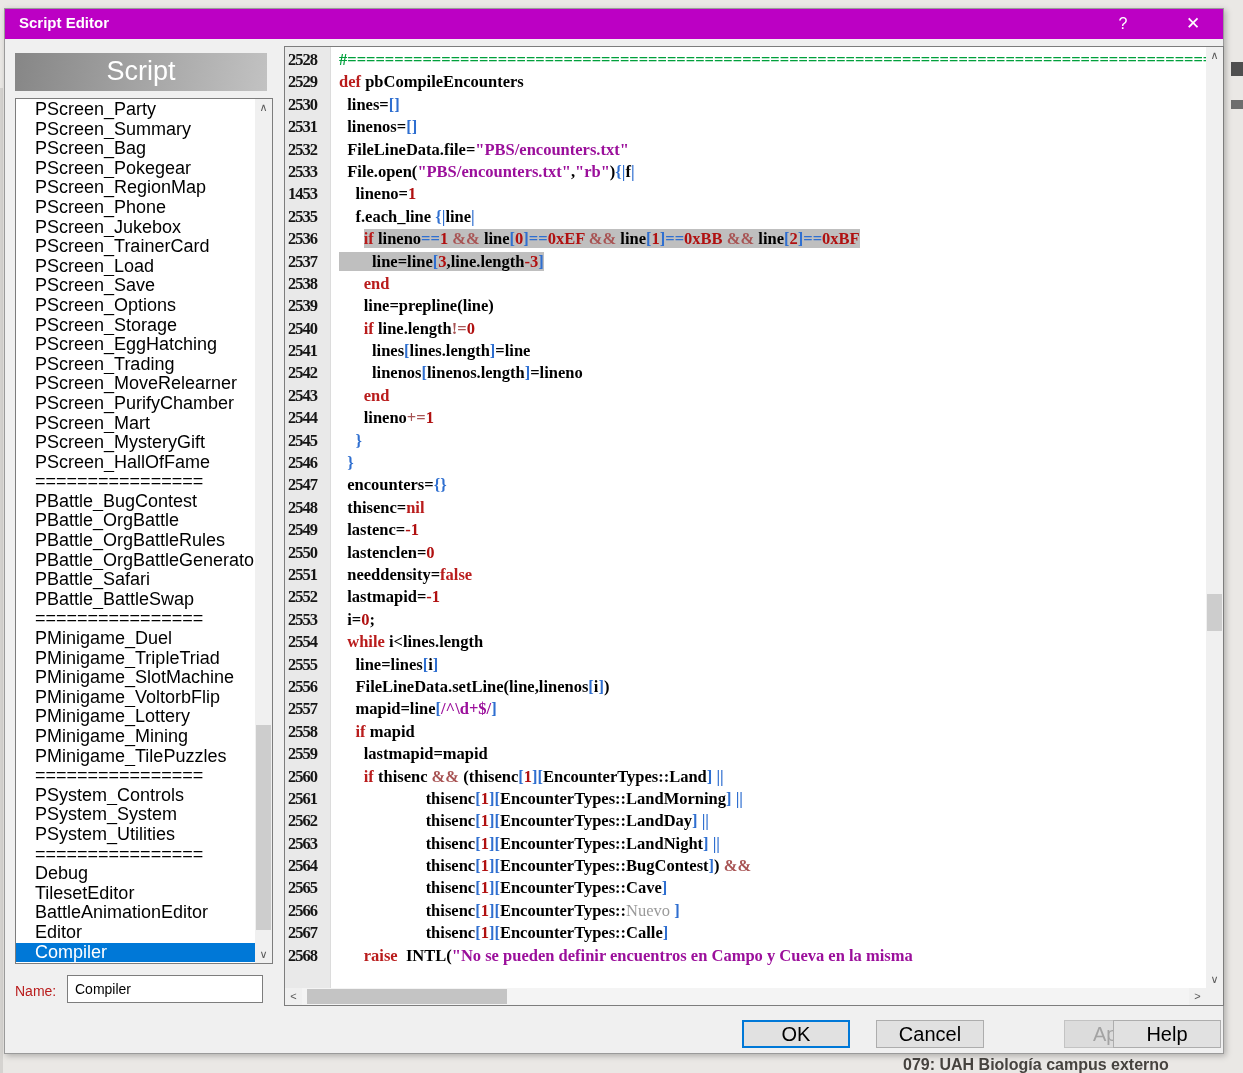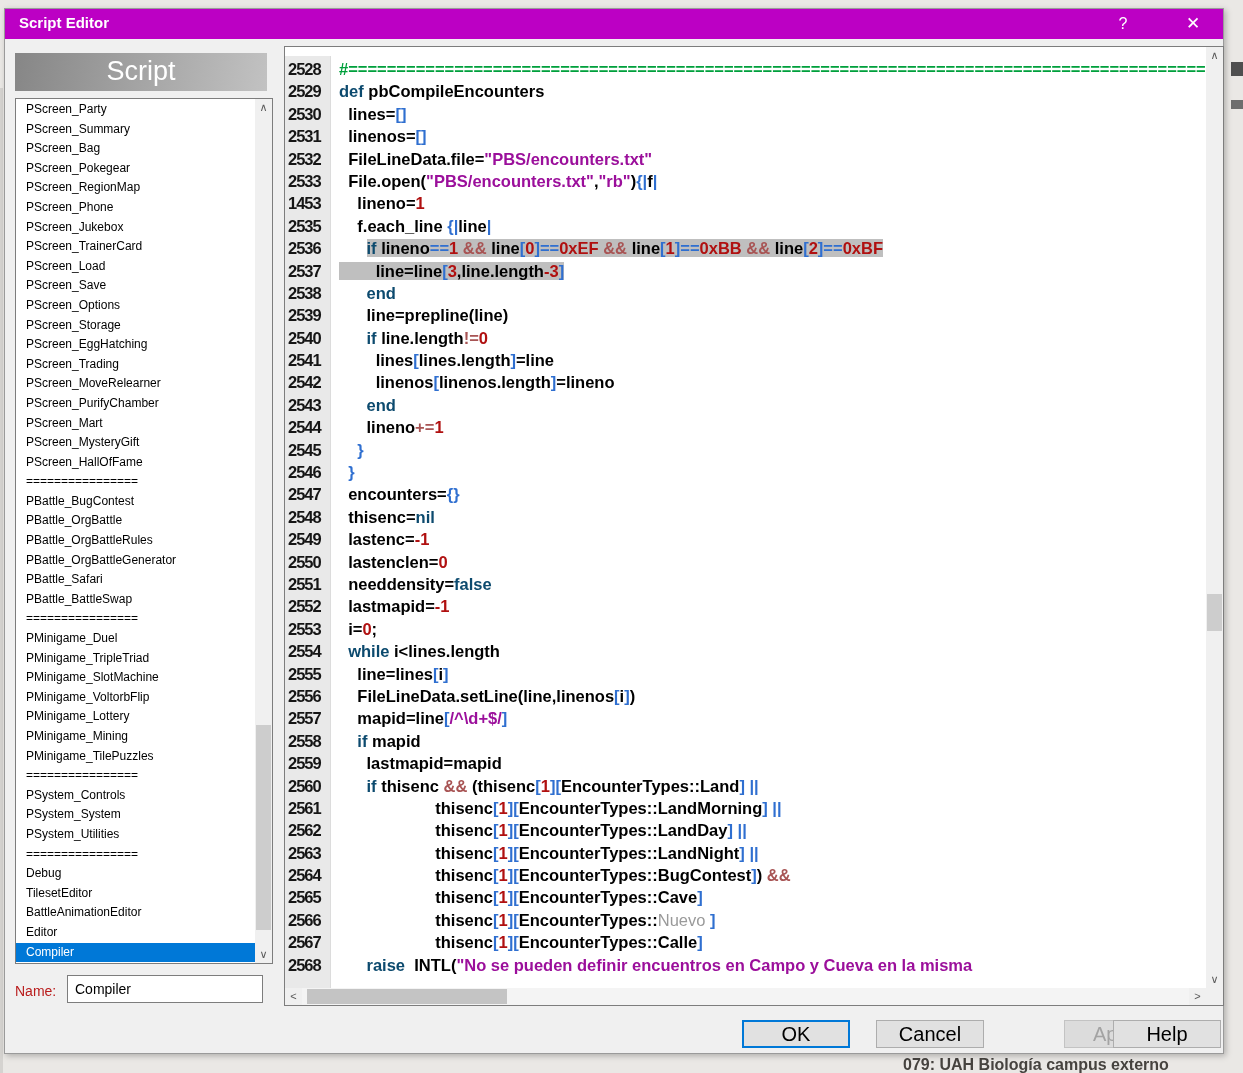--- a/index.html
+++ b/index.html
@@ -21,46 +21,46 @@
   .tb-help { right:78px; }
   .tb-close { right:8px; font-size:17px; }
 
   .script-header { position:absolute; left:10px; top:44px; width:252px; height:38px;
                    background:linear-gradient(100deg,#868686,#c2c2c2);
                    color:#fff; font-size:27px; text-align:center; line-height:37px; }
 
   .list-box { position:absolute; left:10px; top:89px; width:258px; height:866px;
               background:#ffffff; border:1px solid #7d7d7d; }
   .list-items { position:absolute; left:0; top:0; right:17px; bottom:0; overflow:hidden; padding-top:1px; }
-  .list-item { height:19.6px; line-height:19.5px; padding-left:10px; font-size:12px;
+  .list-item { height:19.6px; line-height:19.5px; padding-left:19px; font-size:18px;
                white-space:nowrap; color:#000; overflow:hidden; }
   .list-item.selected { background:#0078d7; color:#fff; }
 
   .vsb { position:absolute; right:0; top:0; width:17px; bottom:0; background:#f0f0f0; }
   .sb-arrow { position:absolute; left:0; width:17px; height:17px; color:#5a5a5a; font-size:11px;
               text-align:center; line-height:16px; background:#f0f0f0; }
   .sb-thumb { position:absolute; left:1px; right:1px; background:#cdcdcd; }
   .list-box .sb-thumb { top:626px; height:205px; }
 
   .name-label { position:absolute; left:10px; top:974px; font-size:14px; color:#b91c1c; }
   .name-input { position:absolute; left:62px; top:966px; width:196px; height:28px;
                 background:#fff; border:1px solid #7d7d7d; font-size:14px; line-height:26px;
                 padding-left:7px; color:#000; }
 
   .editor { position:absolute; left:279px; top:37px; width:940px; height:960px;
             background:#ffffff; border:1px solid #7d7d7d; }
   .editor-content { position:absolute; left:0; top:0; right:17px; bottom:17px; overflow:hidden;
-                    font-family:Liberation Sans, sans-serif; font-weight:bold; font-size:16.5px;margin-top:9px; }
+                    font-family:Liberation Serif, serif; font-weight:bold; font-size:16.5px; }
   .gutter { position:absolute; left:0; top:0; width:46px; bottom:0; background:#e9e9e9;
             border-right:1px solid #dcdcdc; padding-top:2px; }
   .ln { height:22.4px; line-height:22.4px; padding-left:3px; color:#151515; letter-spacing:-1px; }
   .code { position:absolute; left:47px; top:0; right:0; bottom:0; padding:2px 0 0 7px; white-space:pre; }
   .code-line { height:22.4px; line-height:22.4px; }
   .tk-plain { color:#000000; }
-  .tk-kw { color:#0c4a6e; }
+  .tk-kw { color:#b91c1c; }
   .tk-str { color:#9b0f9b; }
   .tk-num { color:#b01010; }
   .tk-comment { color:#00a03c; }
   .tk-br { color:#2f6fd0; }
   .tk-op { color:#a85454; }
   .tk-gray { color:#9a9a9a; font-weight:normal; }
   .sel { background:#bfbfbf; }
 
   .ed-vsb { position:absolute; right:0; top:0; width:17px; bottom:17px; background:#f0f0f0; }
   .ed-vsb .sb-thumb { top:547px; height:37px; }

